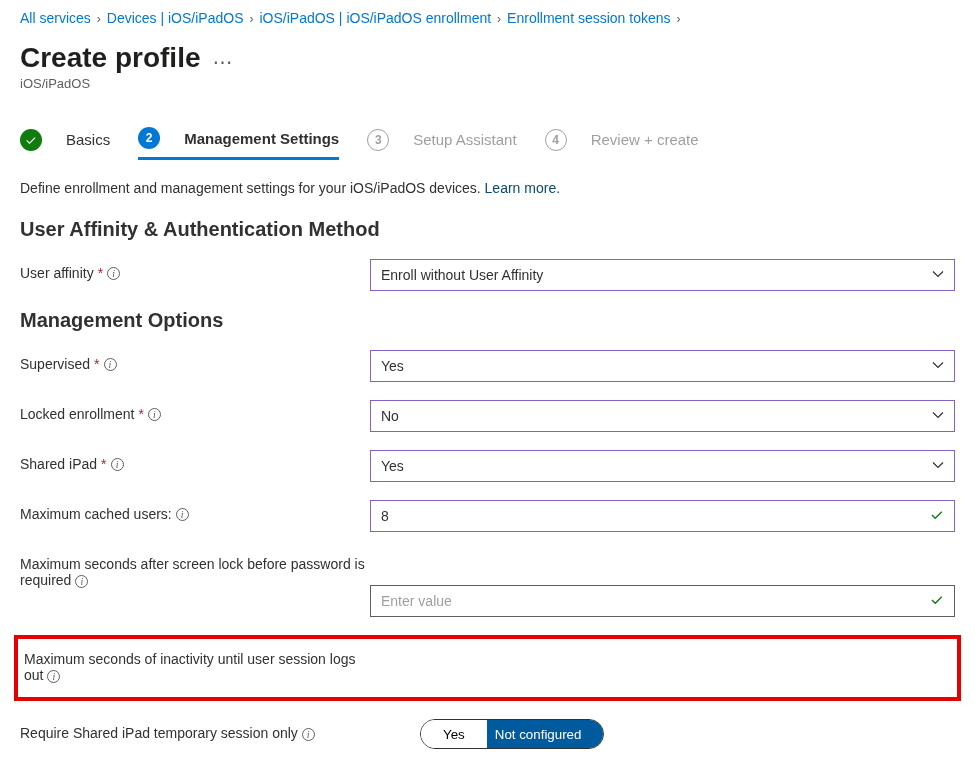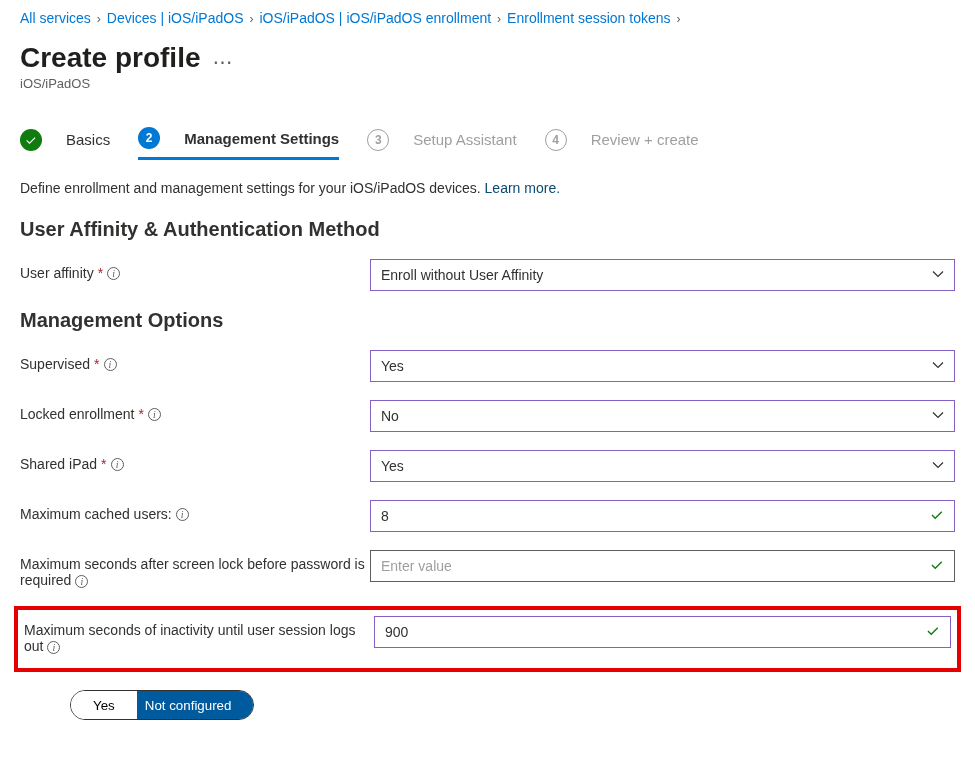--- a/index.html
+++ b/index.html
@@ -114,21 +114,21 @@
     color: #323130;
     display: flex;
     align-items: center;
     cursor: pointer;
     position: relative;
   }
   .select { border-color: #8661c5; }
   .input { border-color: #8661c5; }
   .input.plain { cursor: text; }
   .input.gray-border { border-color: #605e5c; }
-  .input.placeholder { color: #a19f9d; }
+  .input.placeholder { color: #a19f9d; margin-top: 35px; }
   .chevron {
     position: absolute;
     right: 10px; top: 50%;
     transform: translateY(-50%);
     pointer-events: none;
   }
   .checkmark {
     position: absolute;
     right: 10px; top: 50%;
     transform: translateY(-50%);
@@ -319,33 +319,27 @@
     </div>
   </div>
 </div>
 
 <div class="highlight-box">
   <div class="form-row">
     <div class="lbl" style="display:block;">
       <span>Maximum seconds of inactivity until user session logs out</span>
       <span class="info-icon">i</span>
     </div>
-    <div class="ctrl">
-      <div class="input plain">
-        <span>900</span>
-        <span class="checkmark">
-          <svg width="14" height="14" viewBox="0 0 16 16">
-              <path d="M6 11.2 2.8 8l-1.1 1.1L6 13.4l8-8L12.9 4.3z" fill="#107c10"></path>
-            </svg>
-        </span>
-      </div>
-    </div>
-  </div>
-</div>
-
-<div class="form-row">
+  </div>
+</div>
+
+<div class="form-row">
+  <div class="lbl" style="display:block;">
+    <span>Require Shared iPad temporary session only</span>
+    <span class="info-icon">i</span>
+  </div>
   <div class="ctrl" style="padding-left:50px;">
     <div class="pill-toggle">
       <button class="opt">Yes</button>
       <button class="opt selected">Not configured</button>
     </div>
   </div>
 </div>
 
 </body></html>

